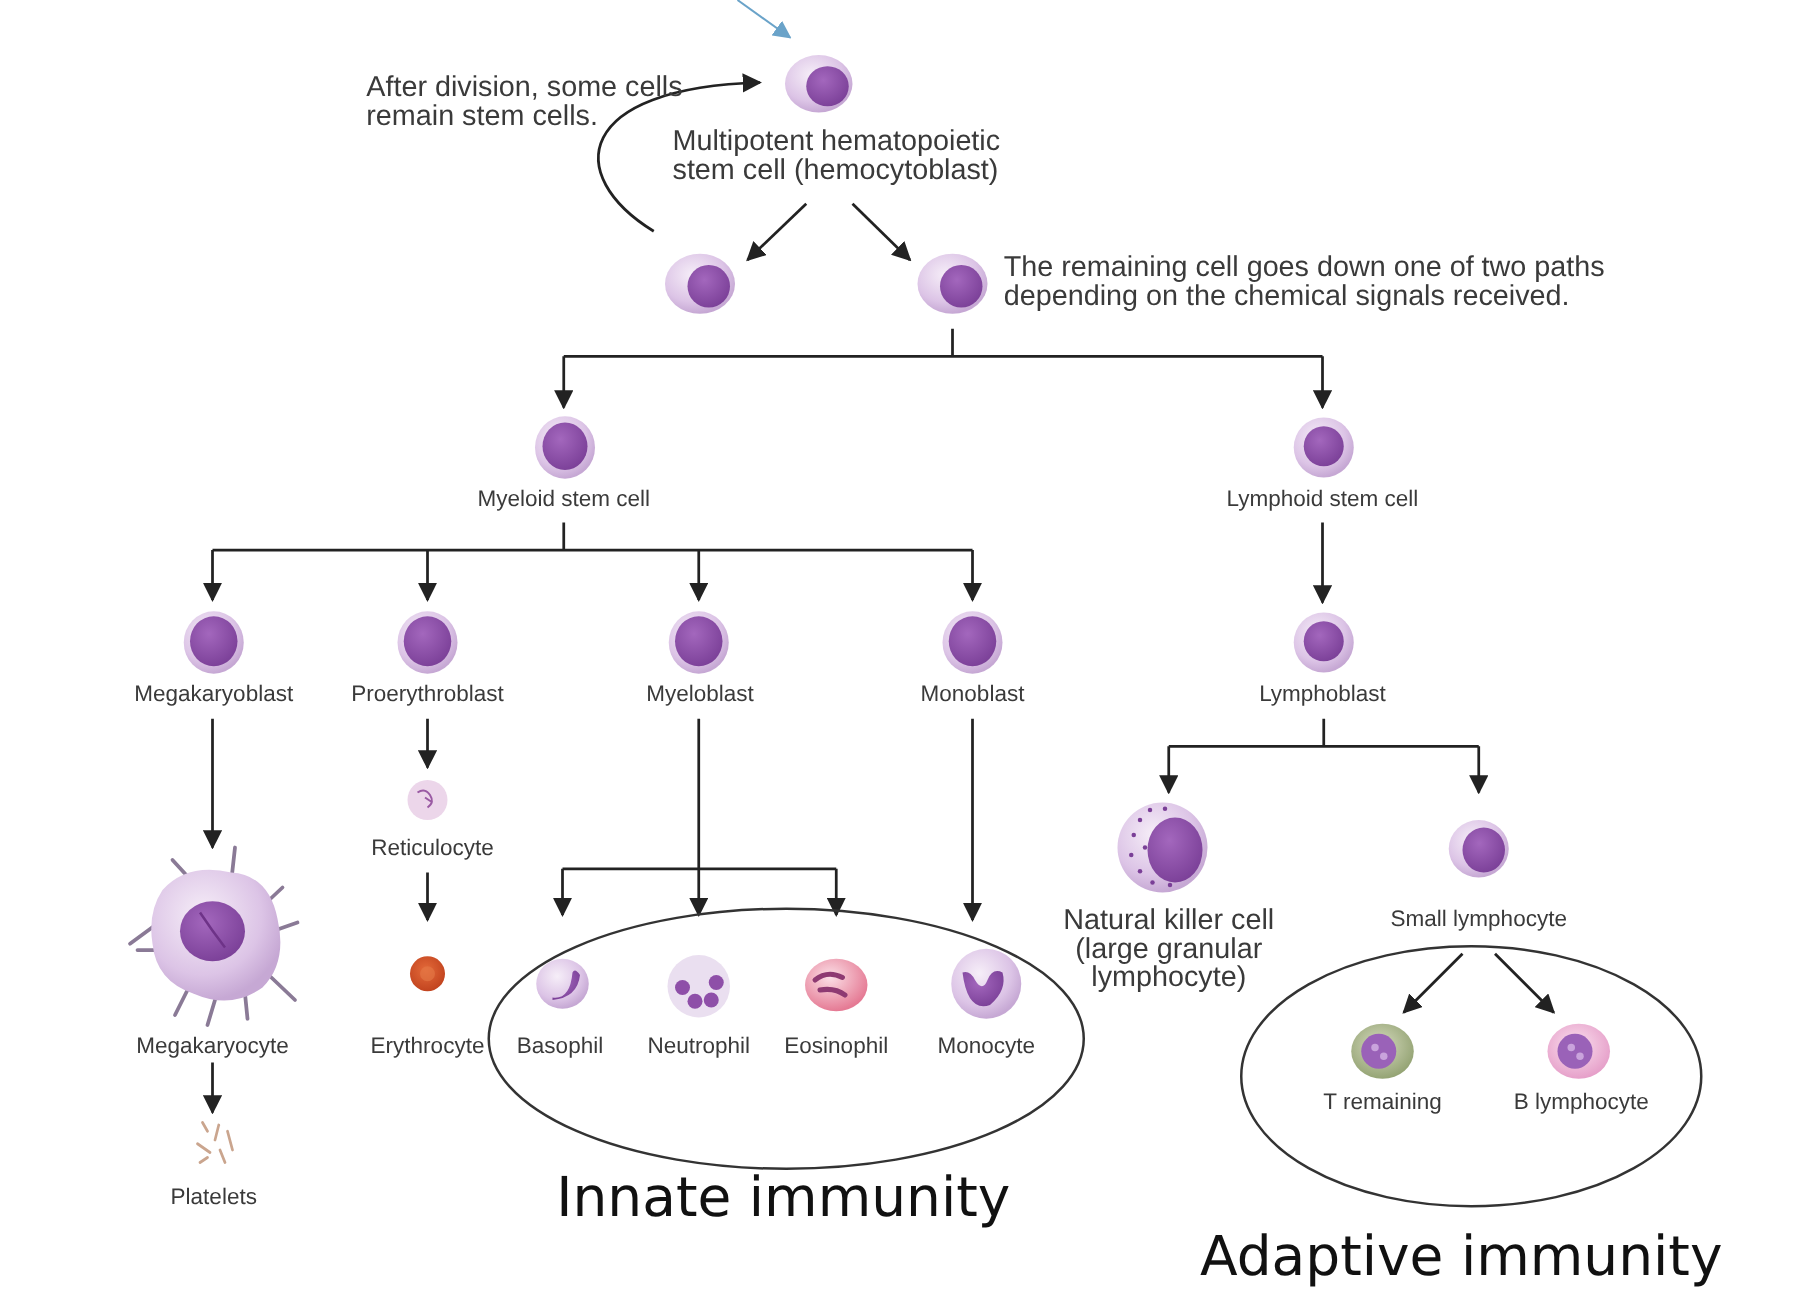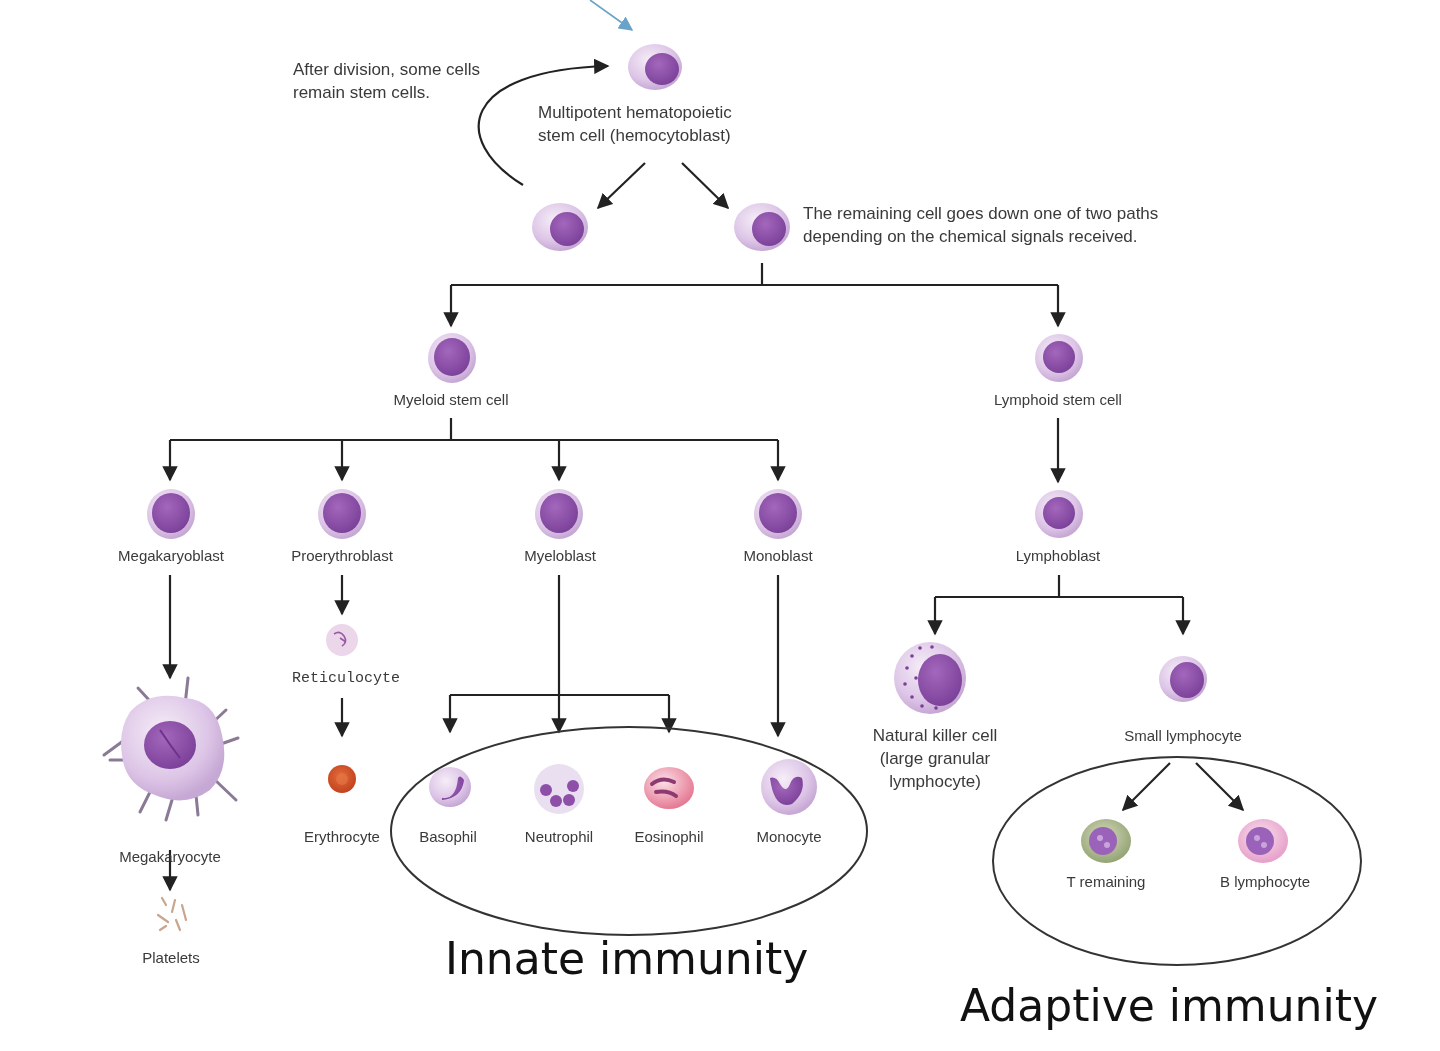--- a/index.html
+++ b/index.html
@@ -1,20 +1,20 @@
 <!DOCTYPE html>
 <html><head>
 <meta charset="utf-8">
 <style>
   html, body { margin: 0; padding: 0; background: #ffffff; }
   body { width: 1440px; height: 1051px; position: relative; overflow: hidden; font-family: "Liberation Sans", sans-serif; }
   #diagram { position: absolute; left: 0; top: 0; width: 1440px; height: 1051px; }
-  .lbl { position: absolute; font-family: "Liberation Sans", sans-serif; font-size: 15px; color: #3a3a3a; white-space: nowrap; line-height: 23px; }
+  .lbl { position: absolute; font-family: "Liberation Sans", sans-serif; font-size: 18px; color: #3a3a3a; white-space: nowrap; line-height: 23px; }
   .lbl.center { transform: translateX(-50%); text-align: center; }
-  .note { position: absolute; font-family: "Liberation Sans", sans-serif; font-size: 17px; color: #3a3a3a; line-height: 23px; white-space: pre-line; }
+  .note { position: absolute; font-family: "Liberation Sans", sans-serif; font-size: 23px; color: #3a3a3a; line-height: 23px; white-space: pre-line; }
   .big { position: absolute; font-family: "DejaVu Sans", sans-serif; font-size: 44px; color: #111; white-space: nowrap; }
 </style>
 </head>
 <body>
 
 <svg id="diagram" width="1440" height="1051" viewBox="0 0 1440 1051" xmlns="http://www.w3.org/2000/svg">
   <defs>
     <marker id="ah" viewBox="0 0 10 10" refX="9" refY="5" markerWidth="7" markerHeight="7" orient="auto-start-reverse">
       <path d="M0,0 L10,5 L0,10 z" fill="#222"></path>
     </marker>
@@ -220,23 +220,23 @@
 
 <div class="lbl center" style="left:451px; top:388px;">Myeloid stem cell</div>
 <div class="lbl center" style="left:1058px; top:388px;">Lymphoid stem cell</div>
 
 <div class="lbl center" style="left:171px; top:544px;">Megakaryoblast</div>
 <div class="lbl center" style="left:342px; top:544px;">Proerythroblast</div>
 <div class="lbl center" style="left:560px; top:544px;">Myeloblast</div>
 <div class="lbl center" style="left:778px; top:544px;">Monoblast</div>
 <div class="lbl center" style="left:1058px; top:544px;">Lymphoblast</div>
 
-<div class="lbl center" style="left:346px; top:667px;font-family:Liberation Mono, monospace;">Reticulocyte</div>
-
-<div class="lbl center" style="left:170px; top:825px;margin-top:20px;">Megakaryocyte</div>
+<div class="lbl center" style="left:346px; top:667px;">Reticulocyte</div>
+
+<div class="lbl center" style="left:170px; top:825px;">Megakaryocyte</div>
 <div class="lbl center" style="left:342px; top:825px;">Erythrocyte</div>
 <div class="lbl center" style="left:448px; top:825px;">Basophil</div>
 <div class="lbl center" style="left:559px; top:825px;">Neutrophil</div>
 <div class="lbl center" style="left:669px; top:825px;">Eosinophil</div>
 <div class="lbl center" style="left:789px; top:825px;text-align:right;">Monocyte</div>
 
 <div class="note" style="left:935px; top:724px; transform:translateX(-50%); text-align:center;">Natural killer cell
 (large granular
 lymphocyte)</div>
 <div class="lbl center" style="left:1183px; top:724px;">Small lymphocyte</div>

